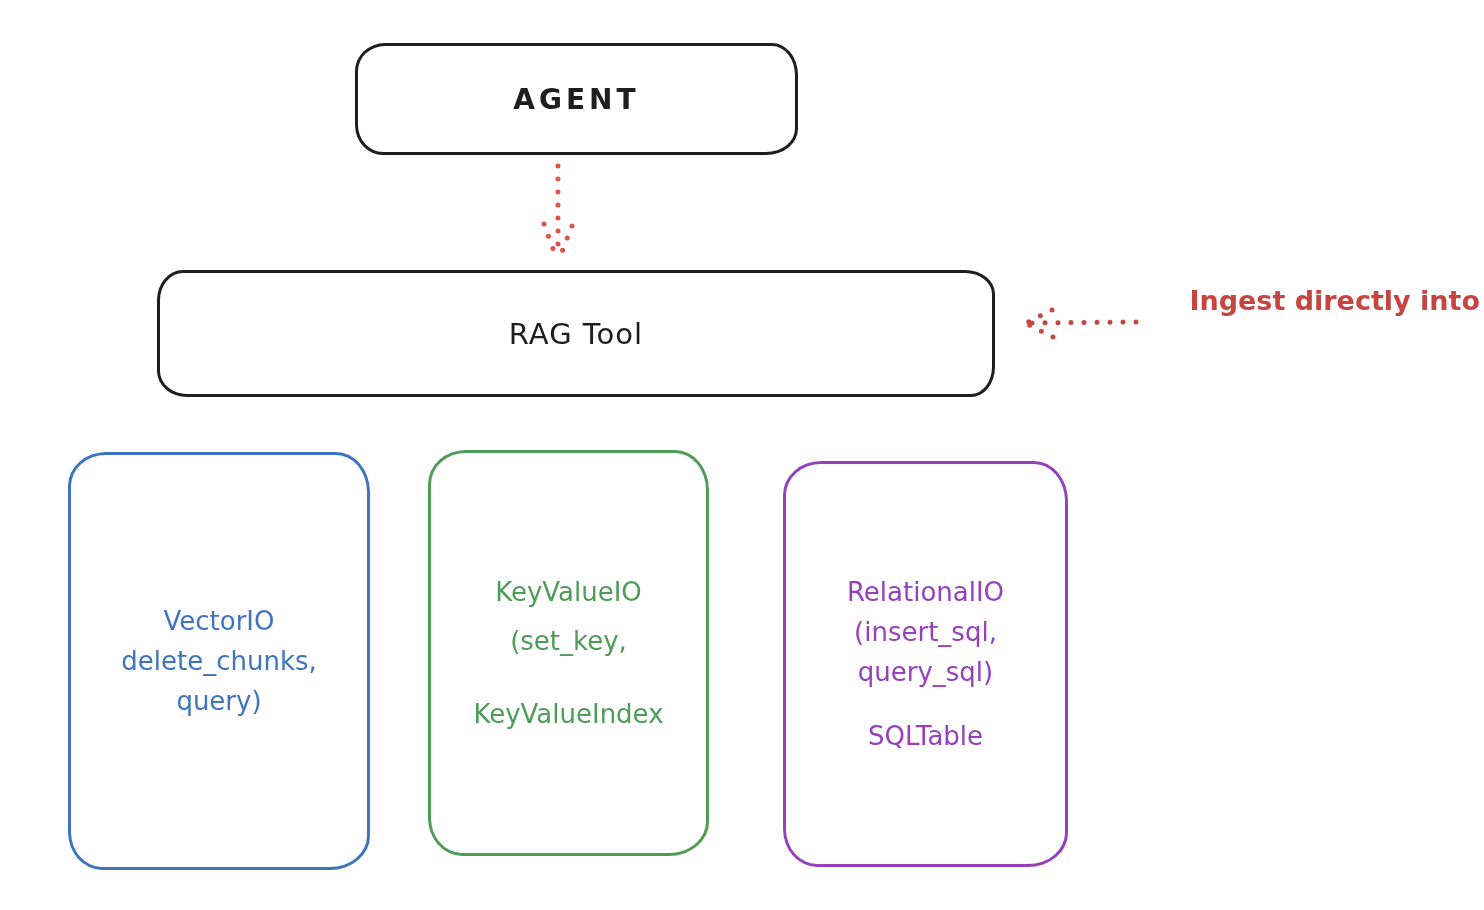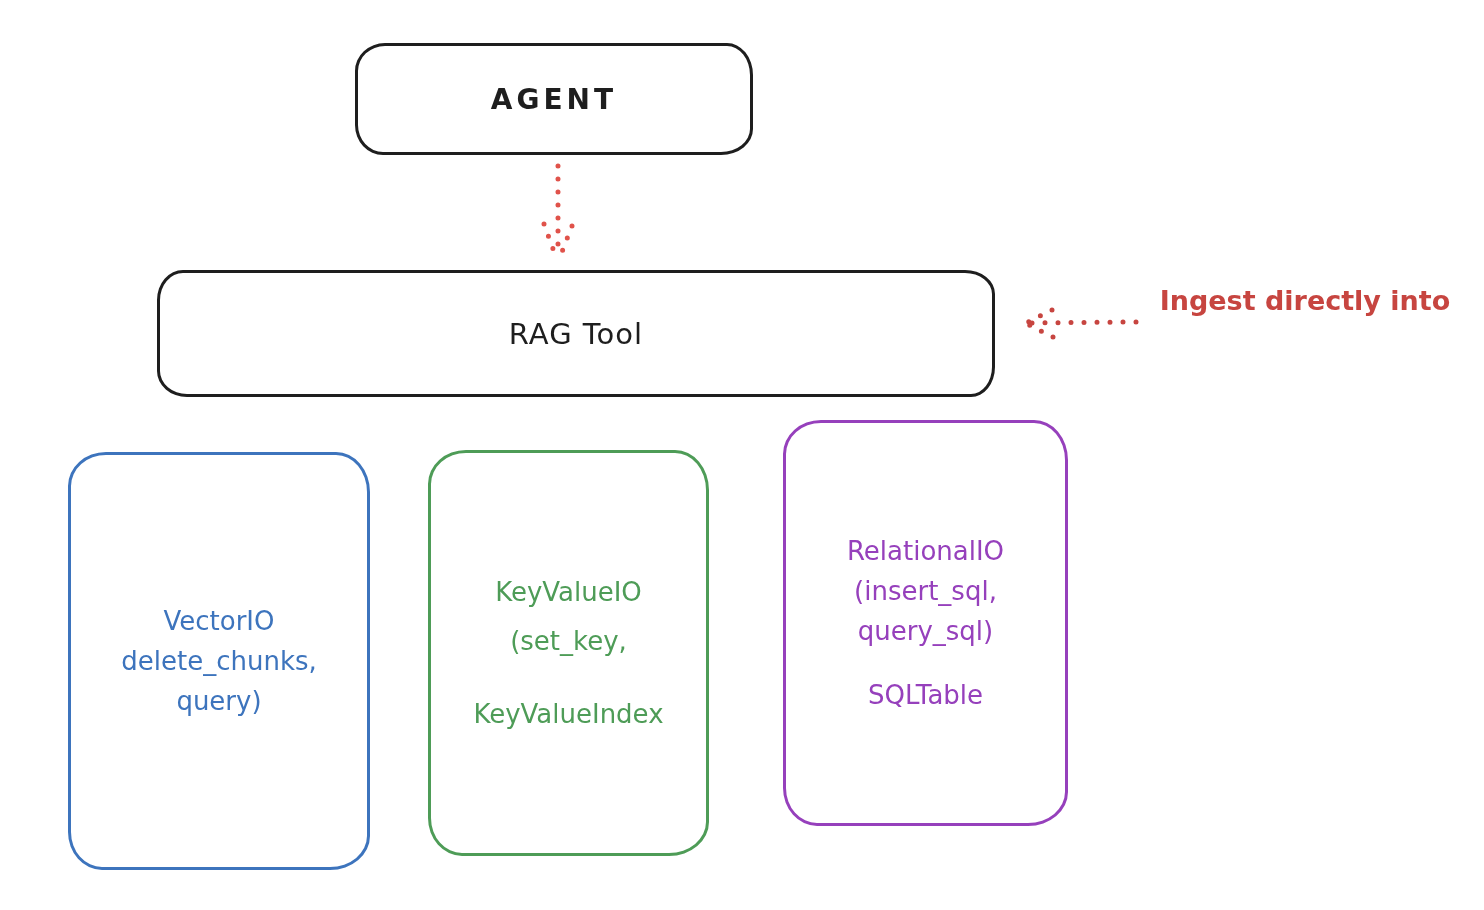--- a/index.html
+++ b/index.html
@@ -22,21 +22,21 @@
     display: flex;
     align-items: center;
     justify-content: center;
   }
   .box-black {
     border: 3.5px solid #1e1e1e;
     color: #1e1e1e;
   }
   .agent-box {
     left: 355px; top: 43px;
-    width: 398px; height: 112px;
+    width: 443px; height: 112px;
     border-radius: 30px 26px 32px 28px / 28px 32px 26px 30px;
   }
   .agent-label {
     font-size: 28px;
     letter-spacing: 4px;
     font-weight: bold;
   }
   .ragtool-box {
     left: 157px; top: 270px;
     width: 838px; height: 127px;
@@ -46,21 +46,21 @@
     font-size: 29px;
     letter-spacing: 1px;
   }
   .arrow-svg {
     position: absolute;
   }
   .annotation-text {
     position: absolute;
     left: 1130px; top: 281px;
     width: 350px;
-    text-align: center;
+    text-align: right;
     color: #c74540;
     font-size: 27px;
     line-height: 39px;
     font-weight: bold;
   }
   .storage-box {
     border-width: 3.5px;
     border-style: solid;
     flex-direction: column;
     justify-content: center;
@@ -79,21 +79,21 @@
     color: #3d74bd;
   }
   .box-keyvalue {
     left: 428px; top: 450px;
     width: 281px; height: 406px;
     border-color: #4e9c57;
     color: #4e9c57;
     gap: 9px;
   }
   .box-relational {
-    left: 783px; top: 420px;
+    left: 783px; top: 461px;
     width: 285px; height: 406px;
     border-color: #9640bc;
     color: #9640bc;
   }
 </style>
 </head>
 <body>
 
 <div class="canvas">
 

